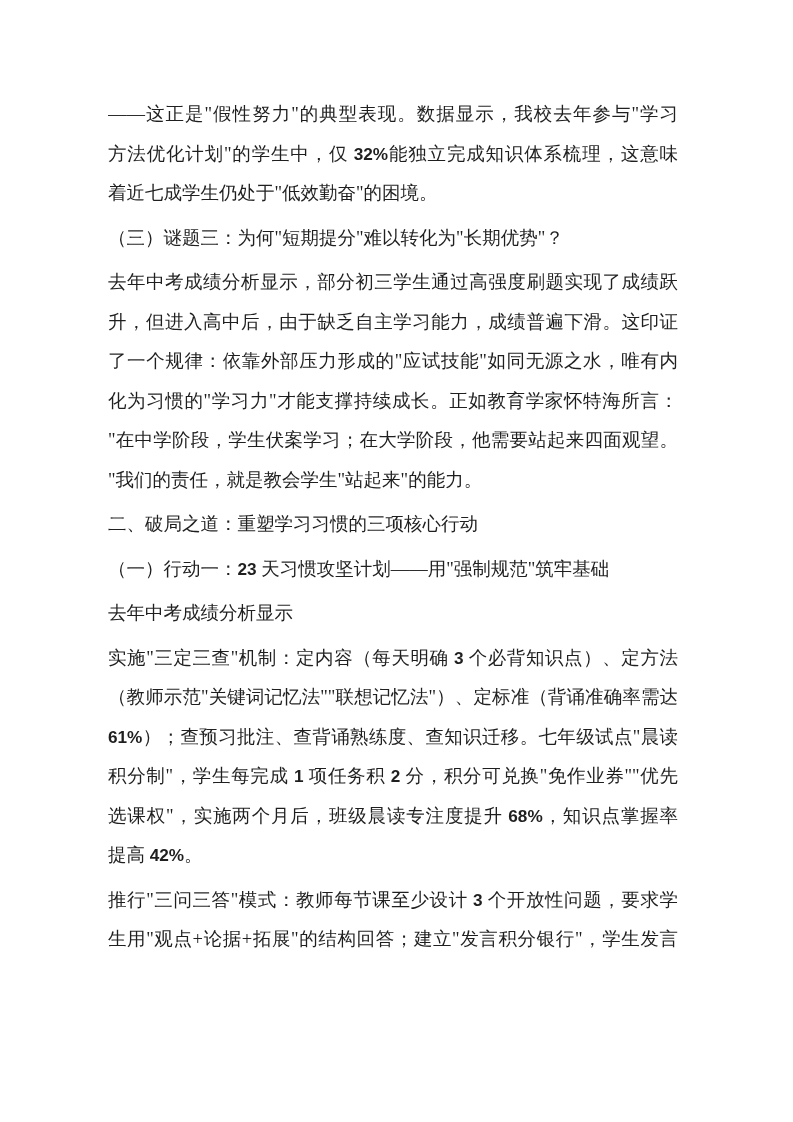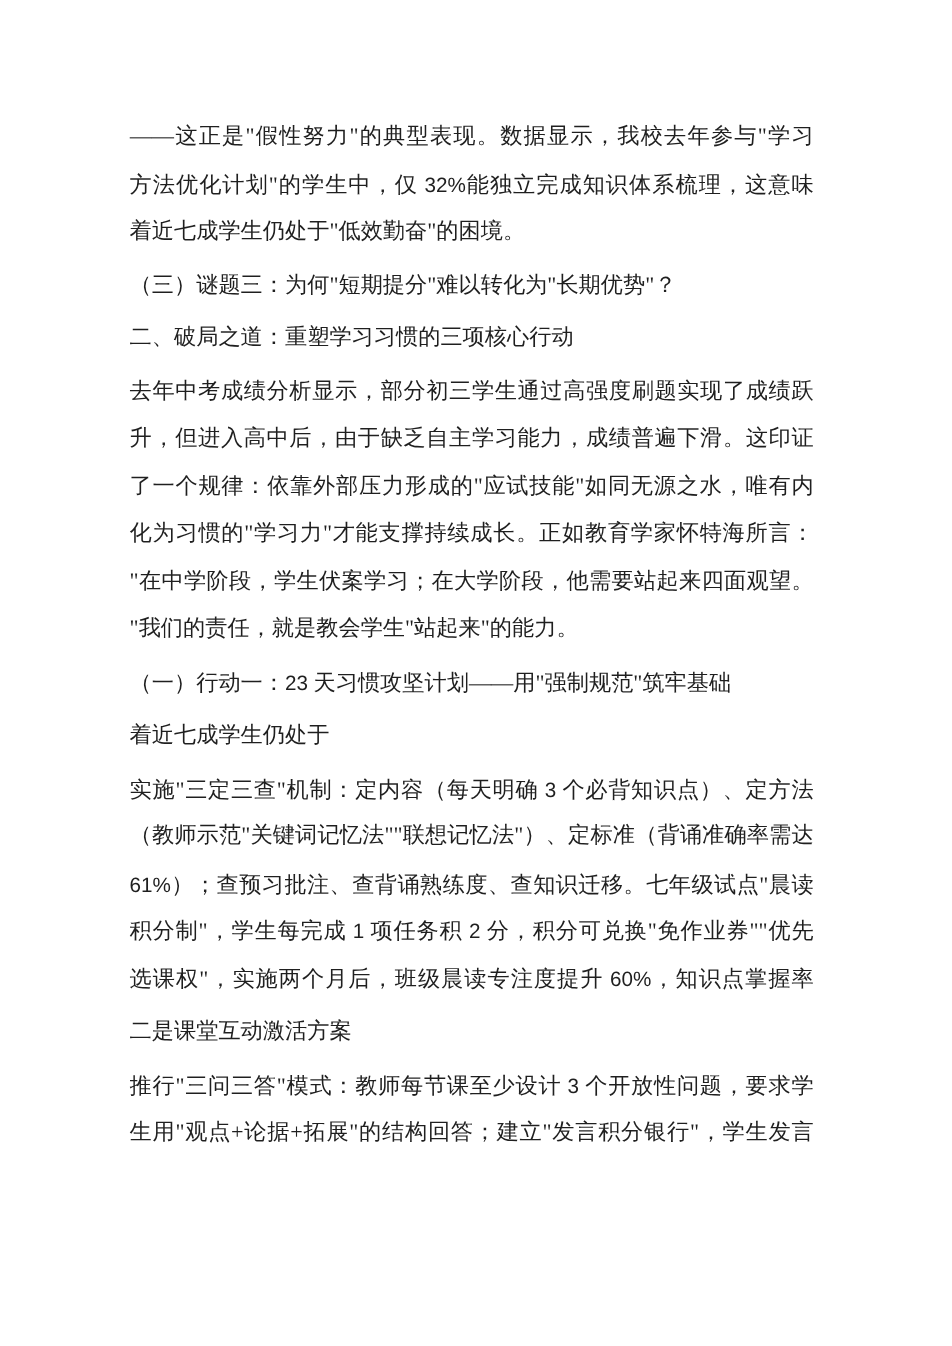--- a/index.html
+++ b/index.html
@@ -25,62 +25,60 @@
     height: 39.5px;
     text-align: justify;
     text-justify: inter-character;
     overflow: hidden;
     white-space: normal;
   }
   .line.full { text-align-last: justify; }
   .line:not(.full) { text-align-last: left; }
   .num {
     font-family: "Liberation Sans", "DejaVu Sans", sans-serif;
-    font-weight: 400;
+    font-weight: 700;
     font-size: 0.93em;
   }
 </style>
 </head>
 <body>
 
 <div class="page">
   <div class="doc" id="doc">
       <div class="para">
         <div class="line full">——这正是"假性努力"的典型表现。数据显示，我校去年参与"学习</div>
         <div class="line full">方法优化计划"的学生中，仅 <span class="num">32%</span>能独立完成知识体系梳理，这意味</div>
         <div class="line">着近七成学生仍处于"低效勤奋"的困境。</div>
       </div>
       <div class="para">
         <div class="line">（三）谜题三：为何"短期提分"难以转化为"长期优势"？</div>
       </div>
       <div class="para">
-        <div class="line">二、破局之道：重塑学习习惯的三项核心行动</div>
-      </div>
-      <div class="para">
         <div class="line full">去年中考成绩分析显示，部分初三学生通过高强度刷题实现了成绩跃</div>
         <div class="line full">升，但进入高中后，由于缺乏自主学习能力，成绩普遍下滑。这印证</div>
         <div class="line full">了一个规律：依靠外部压力形成的"应试技能"如同无源之水，唯有内</div>
         <div class="line full">化为习惯的"学习力"才能支撑持续成长。正如教育学家怀特海所言：</div>
         <div class="line full">"在中学阶段，学生伏案学习；在大学阶段，他需要站起来四面观望。</div>
         <div class="line">"我们的责任，就是教会学生"站起来"的能力。</div>
       </div>
       <div class="para">
+        <div class="line">二、破局之道：重塑学习习惯的三项核心行动</div>
+      </div>
+      <div class="para">
         <div class="line">（一）行动一：<span class="num">23</span> 天习惯攻坚计划——用"强制规范"筑牢基础</div>
       </div>
       <div class="para">
-        <div class="line">着近七成学生仍处于</div>
+        <div class="line">去年中考成绩分析显示</div>
       </div>
       <div class="para">
         <div class="line full">实施"三定三查"机制：定内容（每天明确 <span class="num">3</span> 个必背知识点）、定方法</div>
         <div class="line full">（教师示范"关键词记忆法""联想记忆法"）、定标准（背诵准确率需达</div>
         <div class="line full"><span class="num">61%</span>）；查预习批注、查背诵熟练度、查知识迁移。七年级试点"晨读</div>
         <div class="line full">积分制"，学生每完成 <span class="num">1</span> 项任务积 <span class="num">2</span> 分，积分可兑换"免作业券""优先</div>
-        <div class="line full">选课权"，实施两个月后，班级晨读专注度提升 <span class="num">60%</span>，知识点掌握率</div>
-      </div>
-      <div class="para">
-        <div class="line">二是课堂互动激活方案</div>
+        <div class="line full">选课权"，实施两个月后，班级晨读专注度提升 <span class="num">68%</span>，知识点掌握率</div>
+        <div class="line">提高 <span class="num">42%</span>。</div>
       </div>
       <div class="para">
         <div class="line full">推行"三问三答"模式：教师每节课至少设计 <span class="num">3</span> 个开放性问题，要求学</div>
         <div class="line full">生用"观点+论据+拓展"的结构回答；建立"发言积分银行"，学生发言</div>
       </div>
     </div>
 </div>
 
 </body></html>

